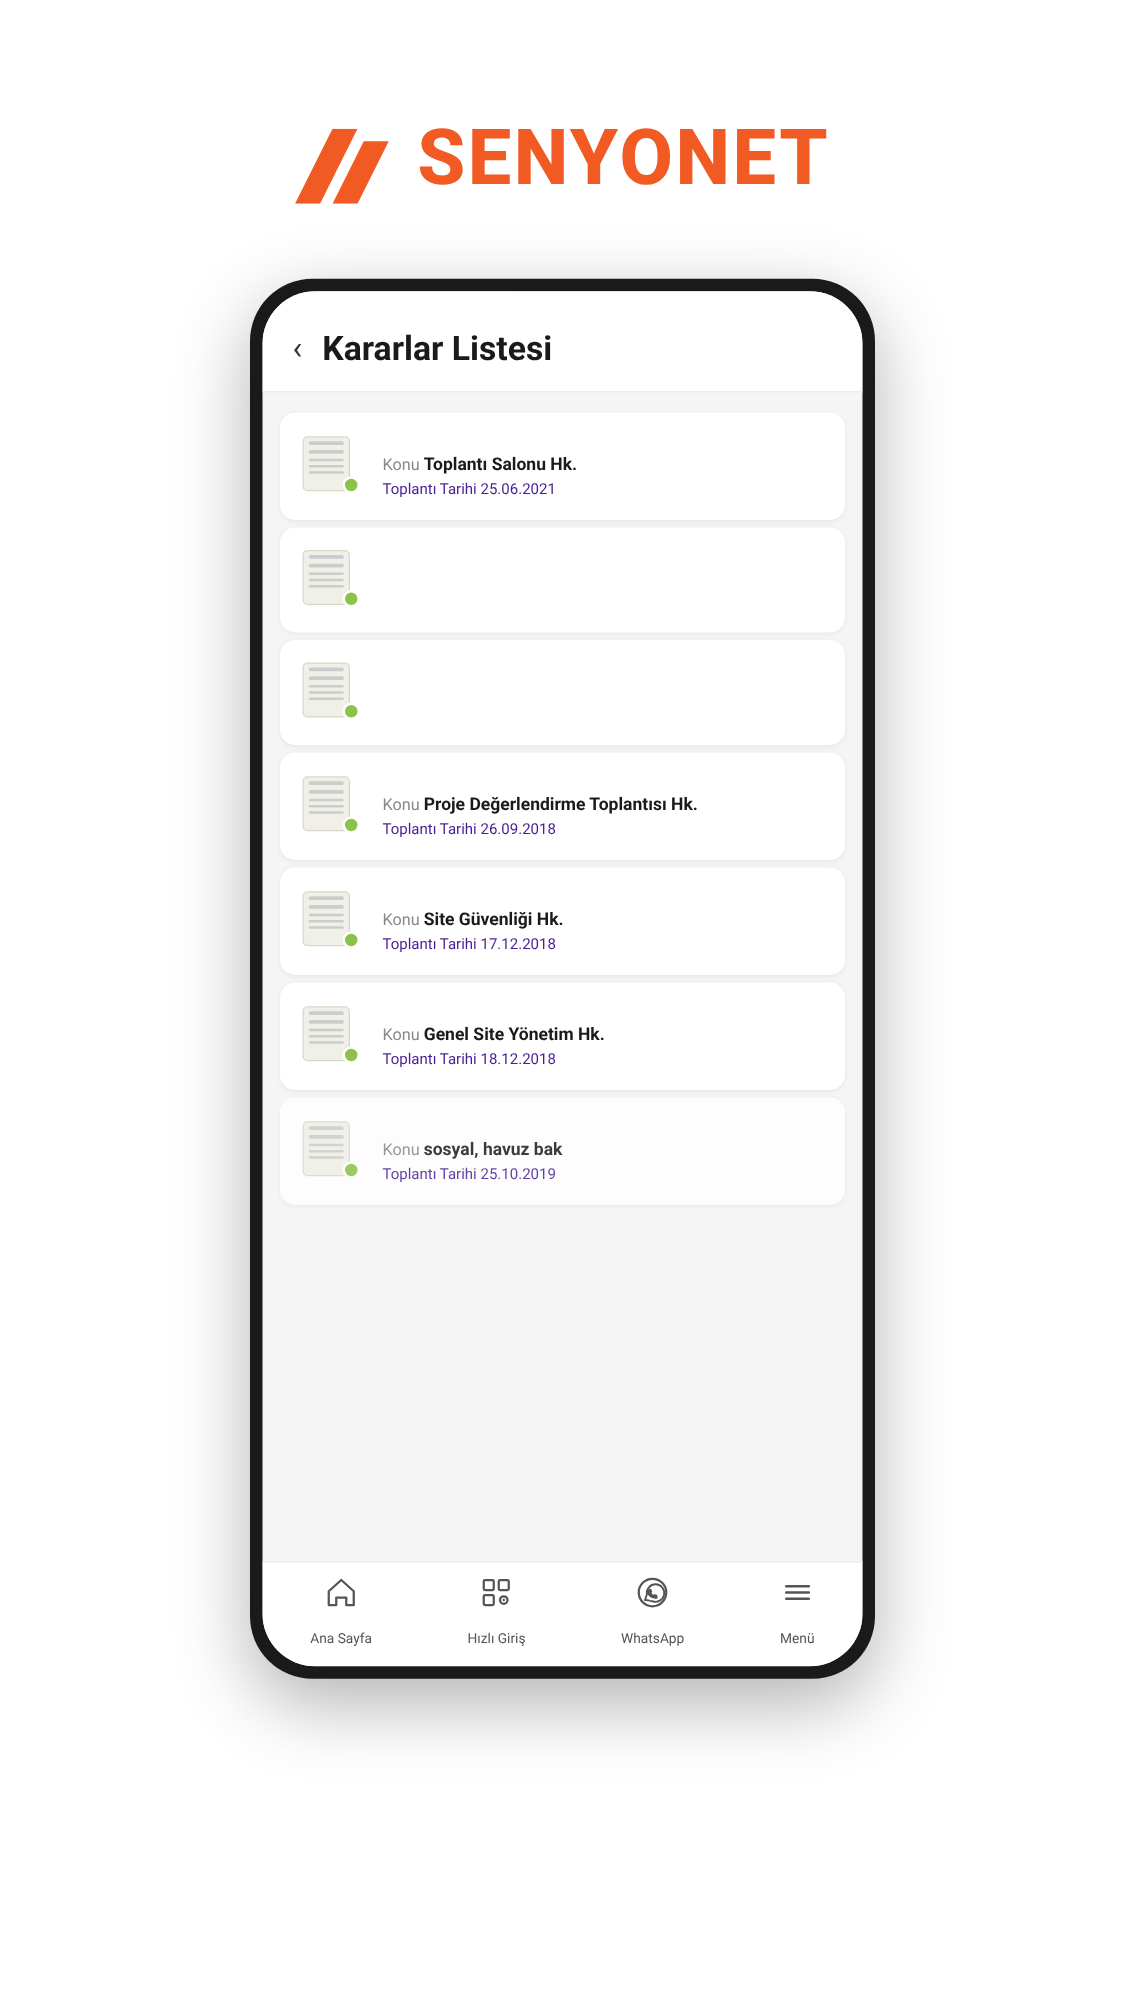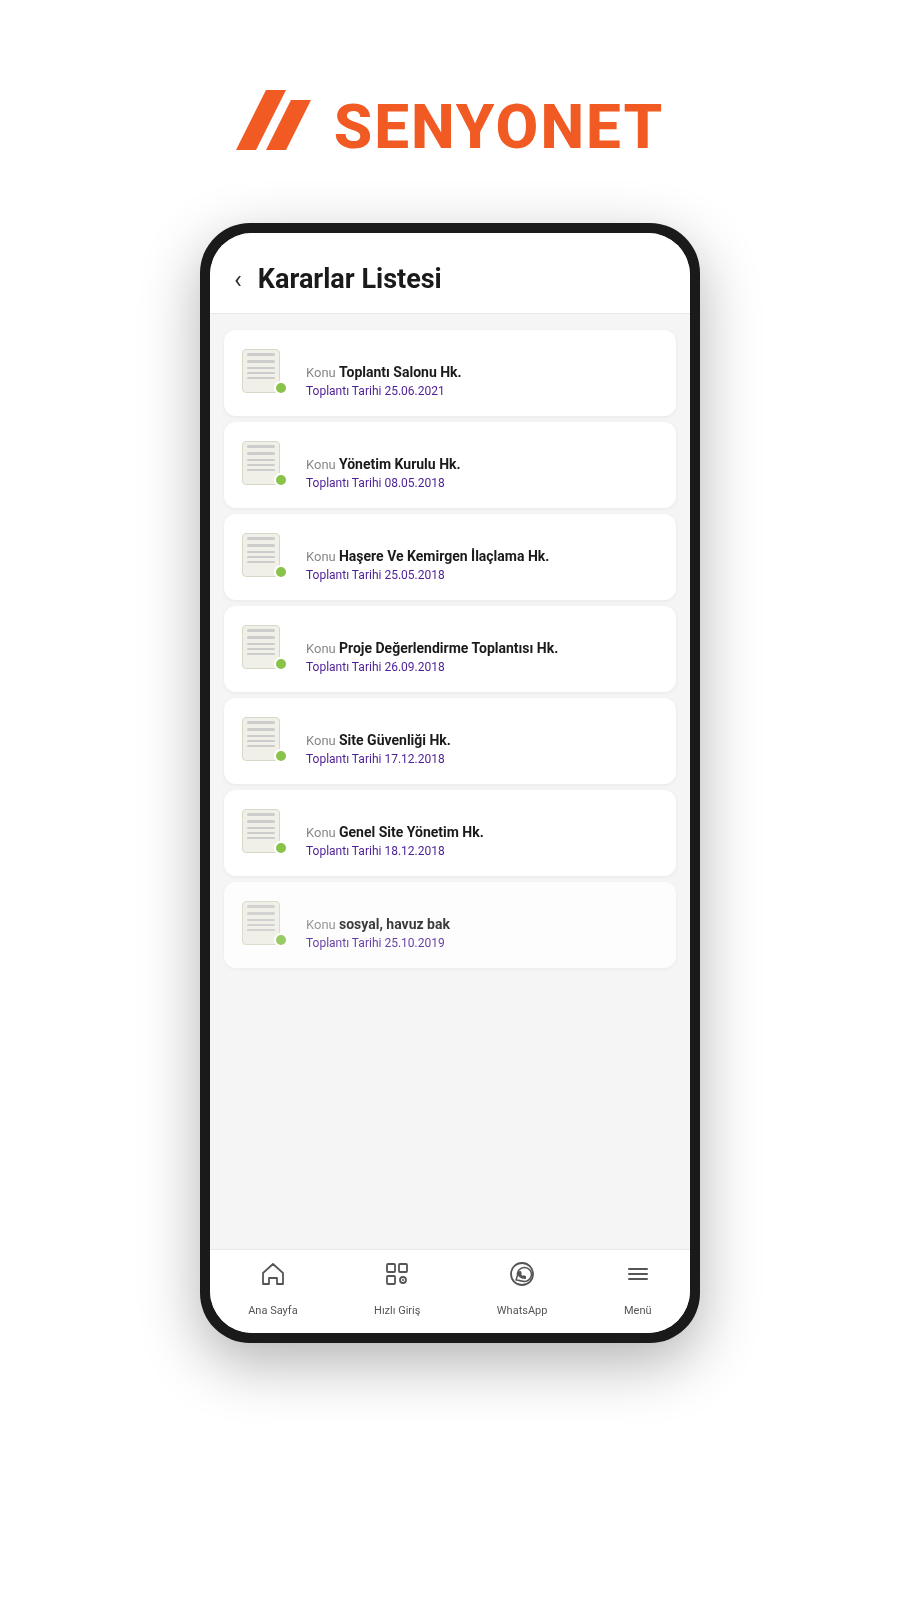--- a/index.html
+++ b/index.html
@@ -8,21 +8,21 @@
       height: 1600px;
       background: #ffffff;
       font-family: -apple-system, BlinkMacSystemFont, 'Segoe UI', Roboto, sans-serif;
       overflow: hidden;
       position: relative;
     }
 
     
     .logo-area {
       display: flex;
-      align-items: flex-start;
+      align-items: flex-end;
       justify-content: center;
       padding-top: 90px;
       padding-bottom: 60px;
     }
     .logo-icon {
       width: 80px;
       height: 60px;
       margin-right: 18px;
     }
     .logo-text {
@@ -249,48 +249,32 @@
           <div class="item-icon">
             <div class="doc-icon">
               <div class="doc-lines">
                   <span></span>
                   <span></span>
                   <span></span>
                 </div>
             </div>
             <div class="status-dot"></div>
           </div>
-          <div class="item-text">
-            <div class="item-konu">
-              <span>Konu</span> <strong>Yönetim Kurulu Hk.</strong>
-            </div>
-            <div class="item-date">
-              <span>Toplantı Tarihi</span> <span>08.05.2018</span>
-            </div>
-          </div>
-        </div>
-
-        <div class="list-item">
-          <div class="item-icon">
-            <div class="doc-icon">
-              <div class="doc-lines">
-                  <span></span>
-                  <span></span>
-                  <span></span>
-                </div>
-            </div>
-            <div class="status-dot"></div>
-          </div>
-          <div class="item-text">
-            <div class="item-konu">
-              <span>Konu</span> <strong>Haşere Ve Kemirgen İlaçlama Hk.</strong>
-            </div>
-            <div class="item-date">
-              <span>Toplantı Tarihi</span> <span>25.05.2018</span>
-            </div>
+        </div>
+
+        <div class="list-item">
+          <div class="item-icon">
+            <div class="doc-icon">
+              <div class="doc-lines">
+                  <span></span>
+                  <span></span>
+                  <span></span>
+                </div>
+            </div>
+            <div class="status-dot"></div>
           </div>
         </div>
 
         <div class="list-item">
           <div class="item-icon">
             <div class="doc-icon">
               <div class="doc-lines">
                   <span></span>
                   <span></span>
                   <span></span>

